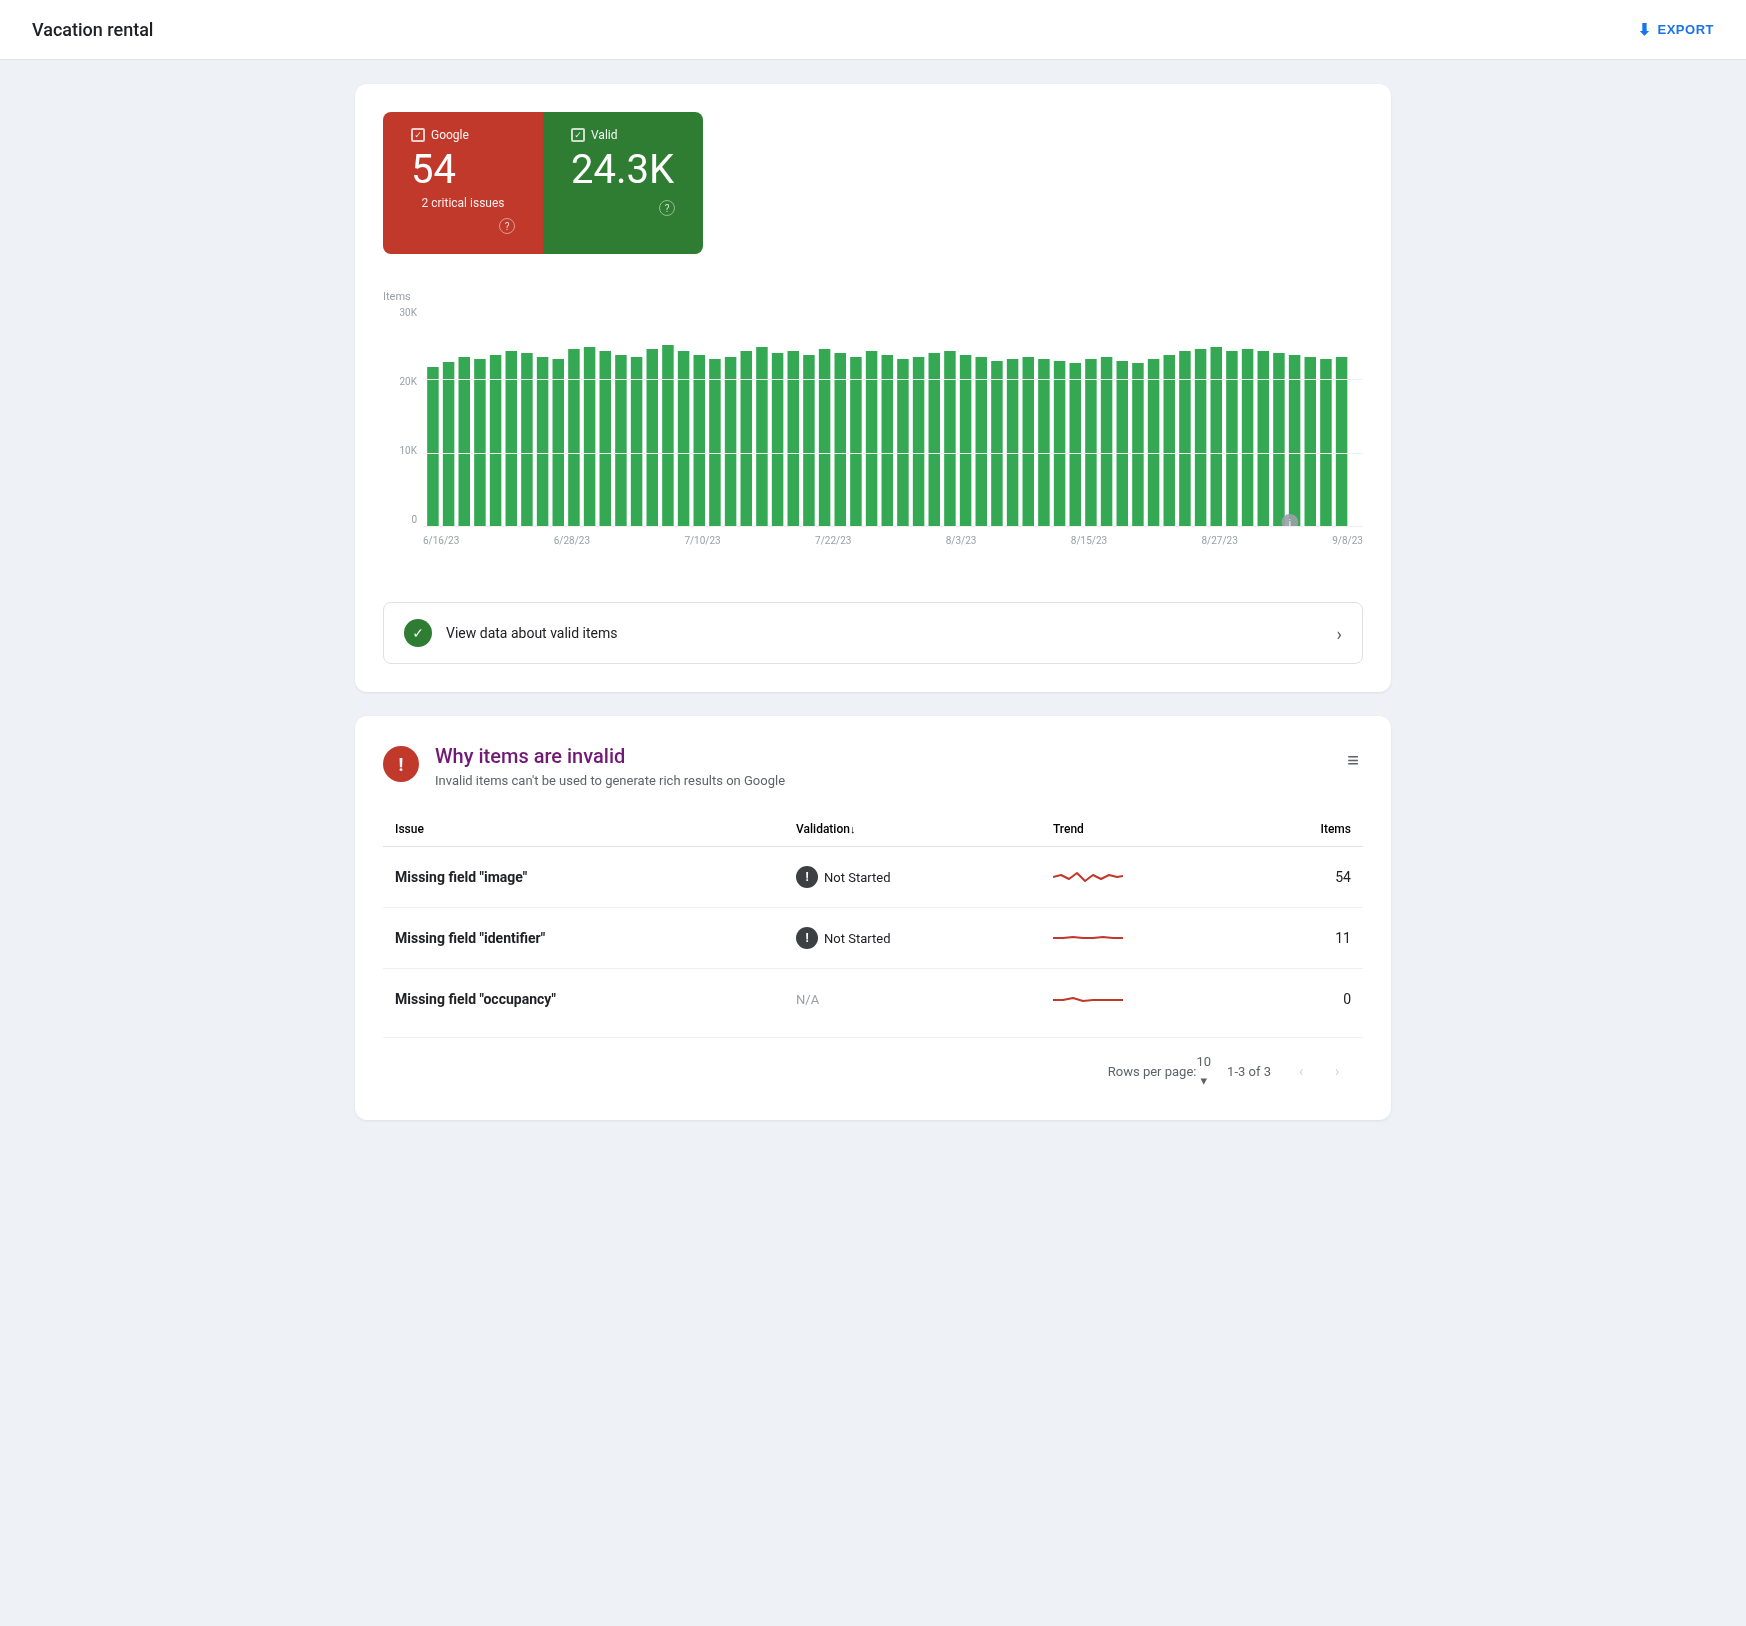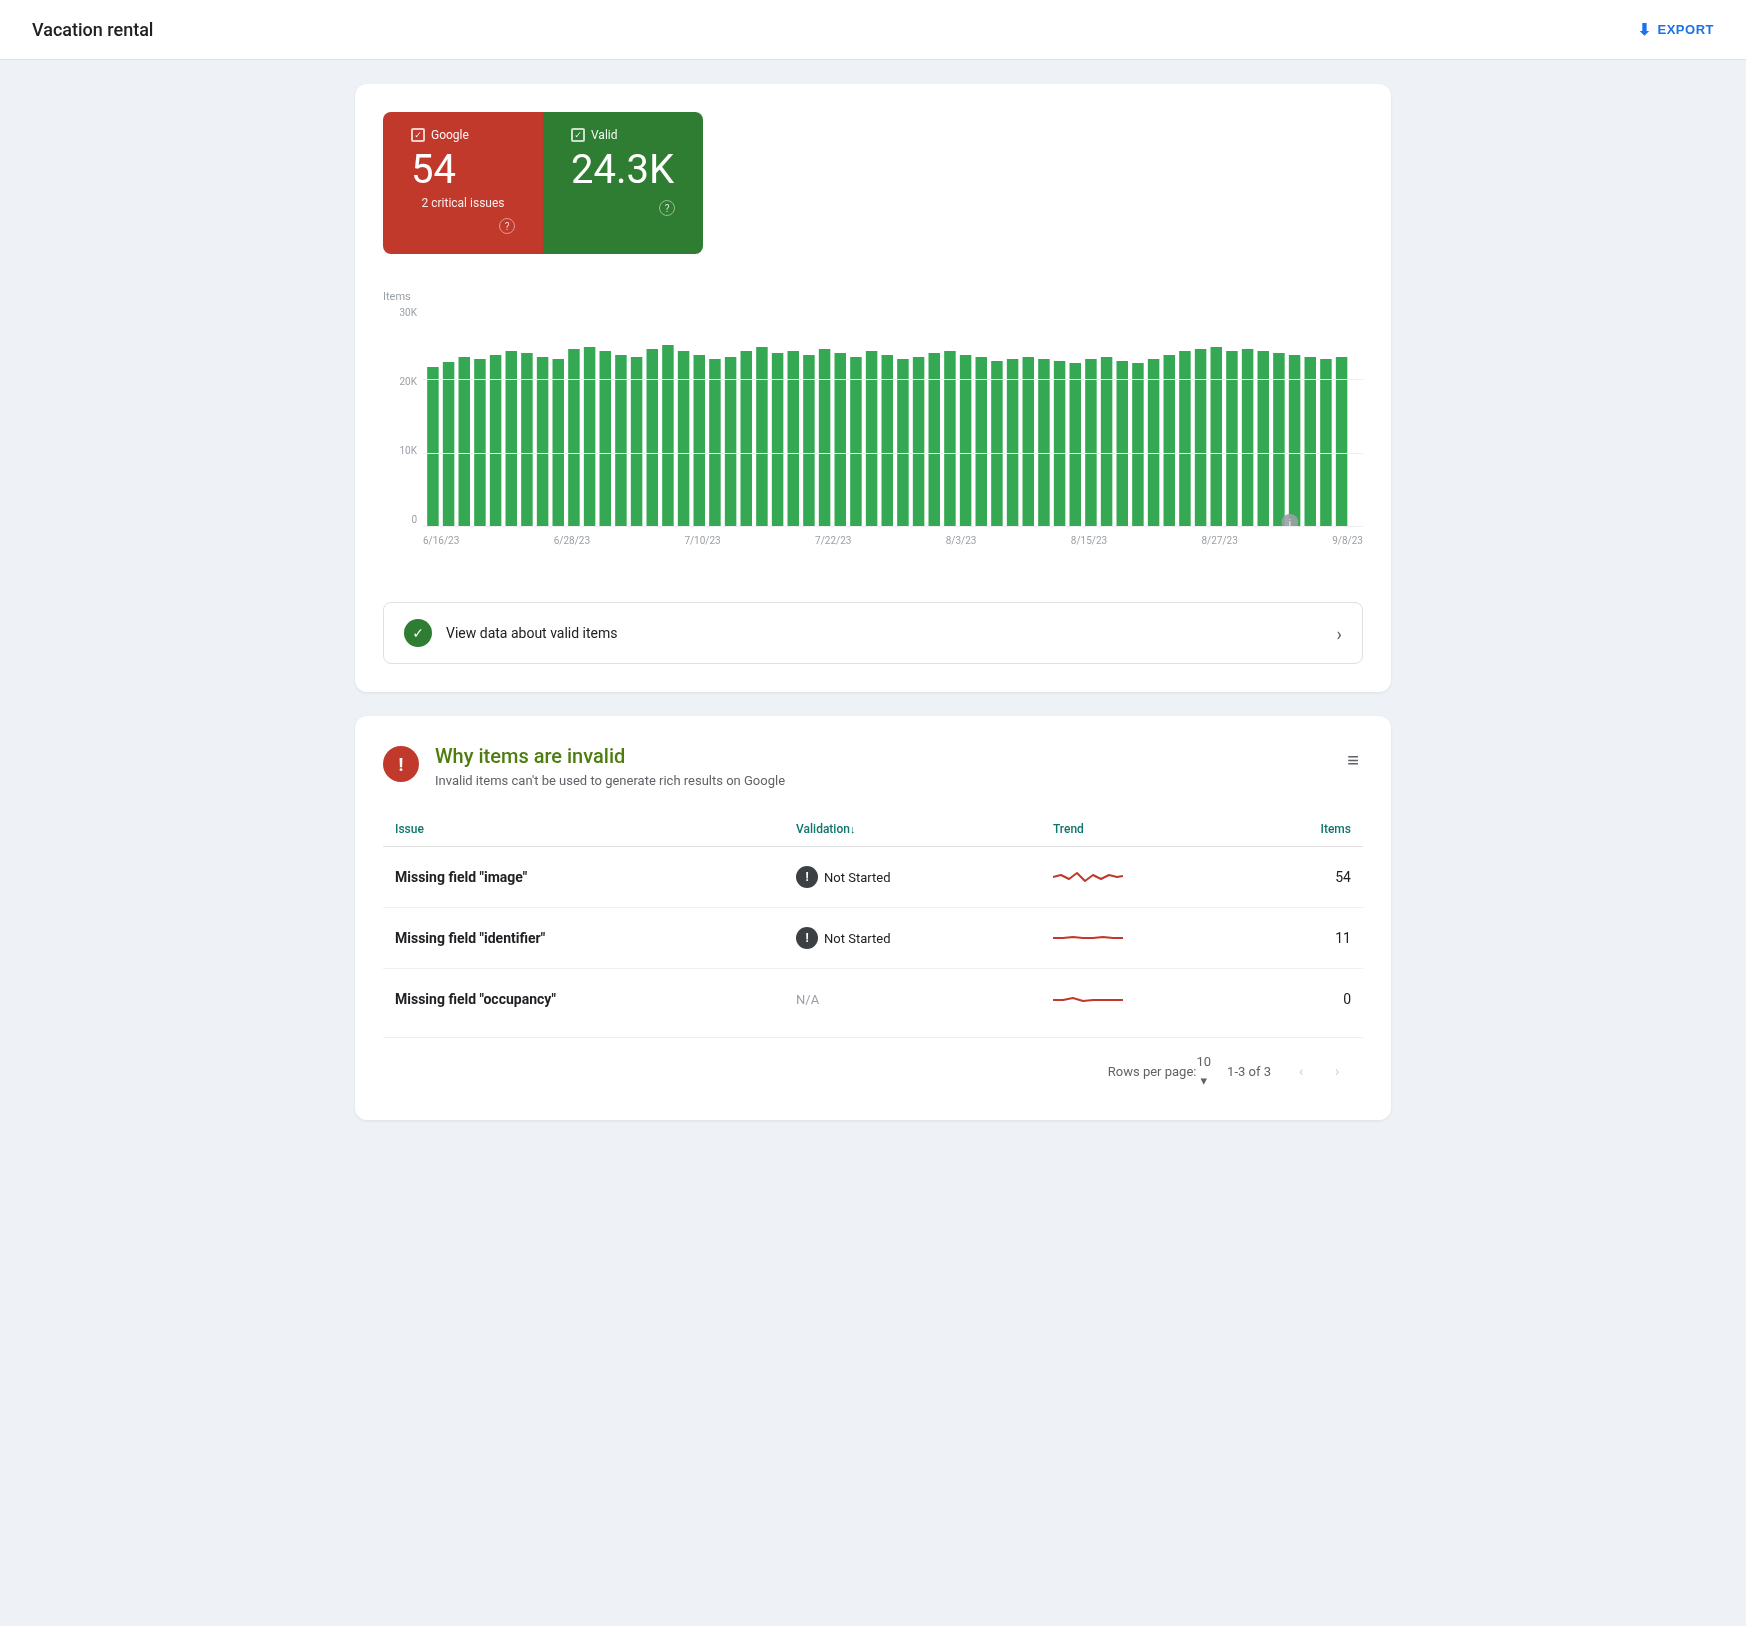--- a/index.html
+++ b/index.html
@@ -282,21 +282,21 @@
       justify-content: center;
       color: #fff;
       font-size: 18px;
       font-weight: 700;
       flex-shrink: 0;
       margin-top: 2px;
     }
     .invalid-title {
       font-size: 20px;
       font-weight: 500;
-      color: #4d7c0f;
+      color: #701a75;
     }
     .invalid-subtitle {
       font-size: 13px;
       color: #5f6368;
       margin-top: 5px;
     }
     .filter-icon {
       color: #5f6368;
       font-size: 20px;
       cursor: pointer;
@@ -307,21 +307,21 @@
     .issues-table {
       width: 100%;
       border-collapse: collapse;
     }
     .issues-table thead tr {
       border-bottom: 1px solid #e0e0e0;
     }
     .issues-table th {
       font-size: 12px;
       font-weight: 500;
-      color: #0f766e;
+      color: #000000;
       padding: 10px 12px;
       text-align: left;
     }
     .th-validation {
       display: flex;
       align-items: center;
       gap: 0;
     }
     .th-items { text-align: right !important; }
     .issues-table tbody tr {

